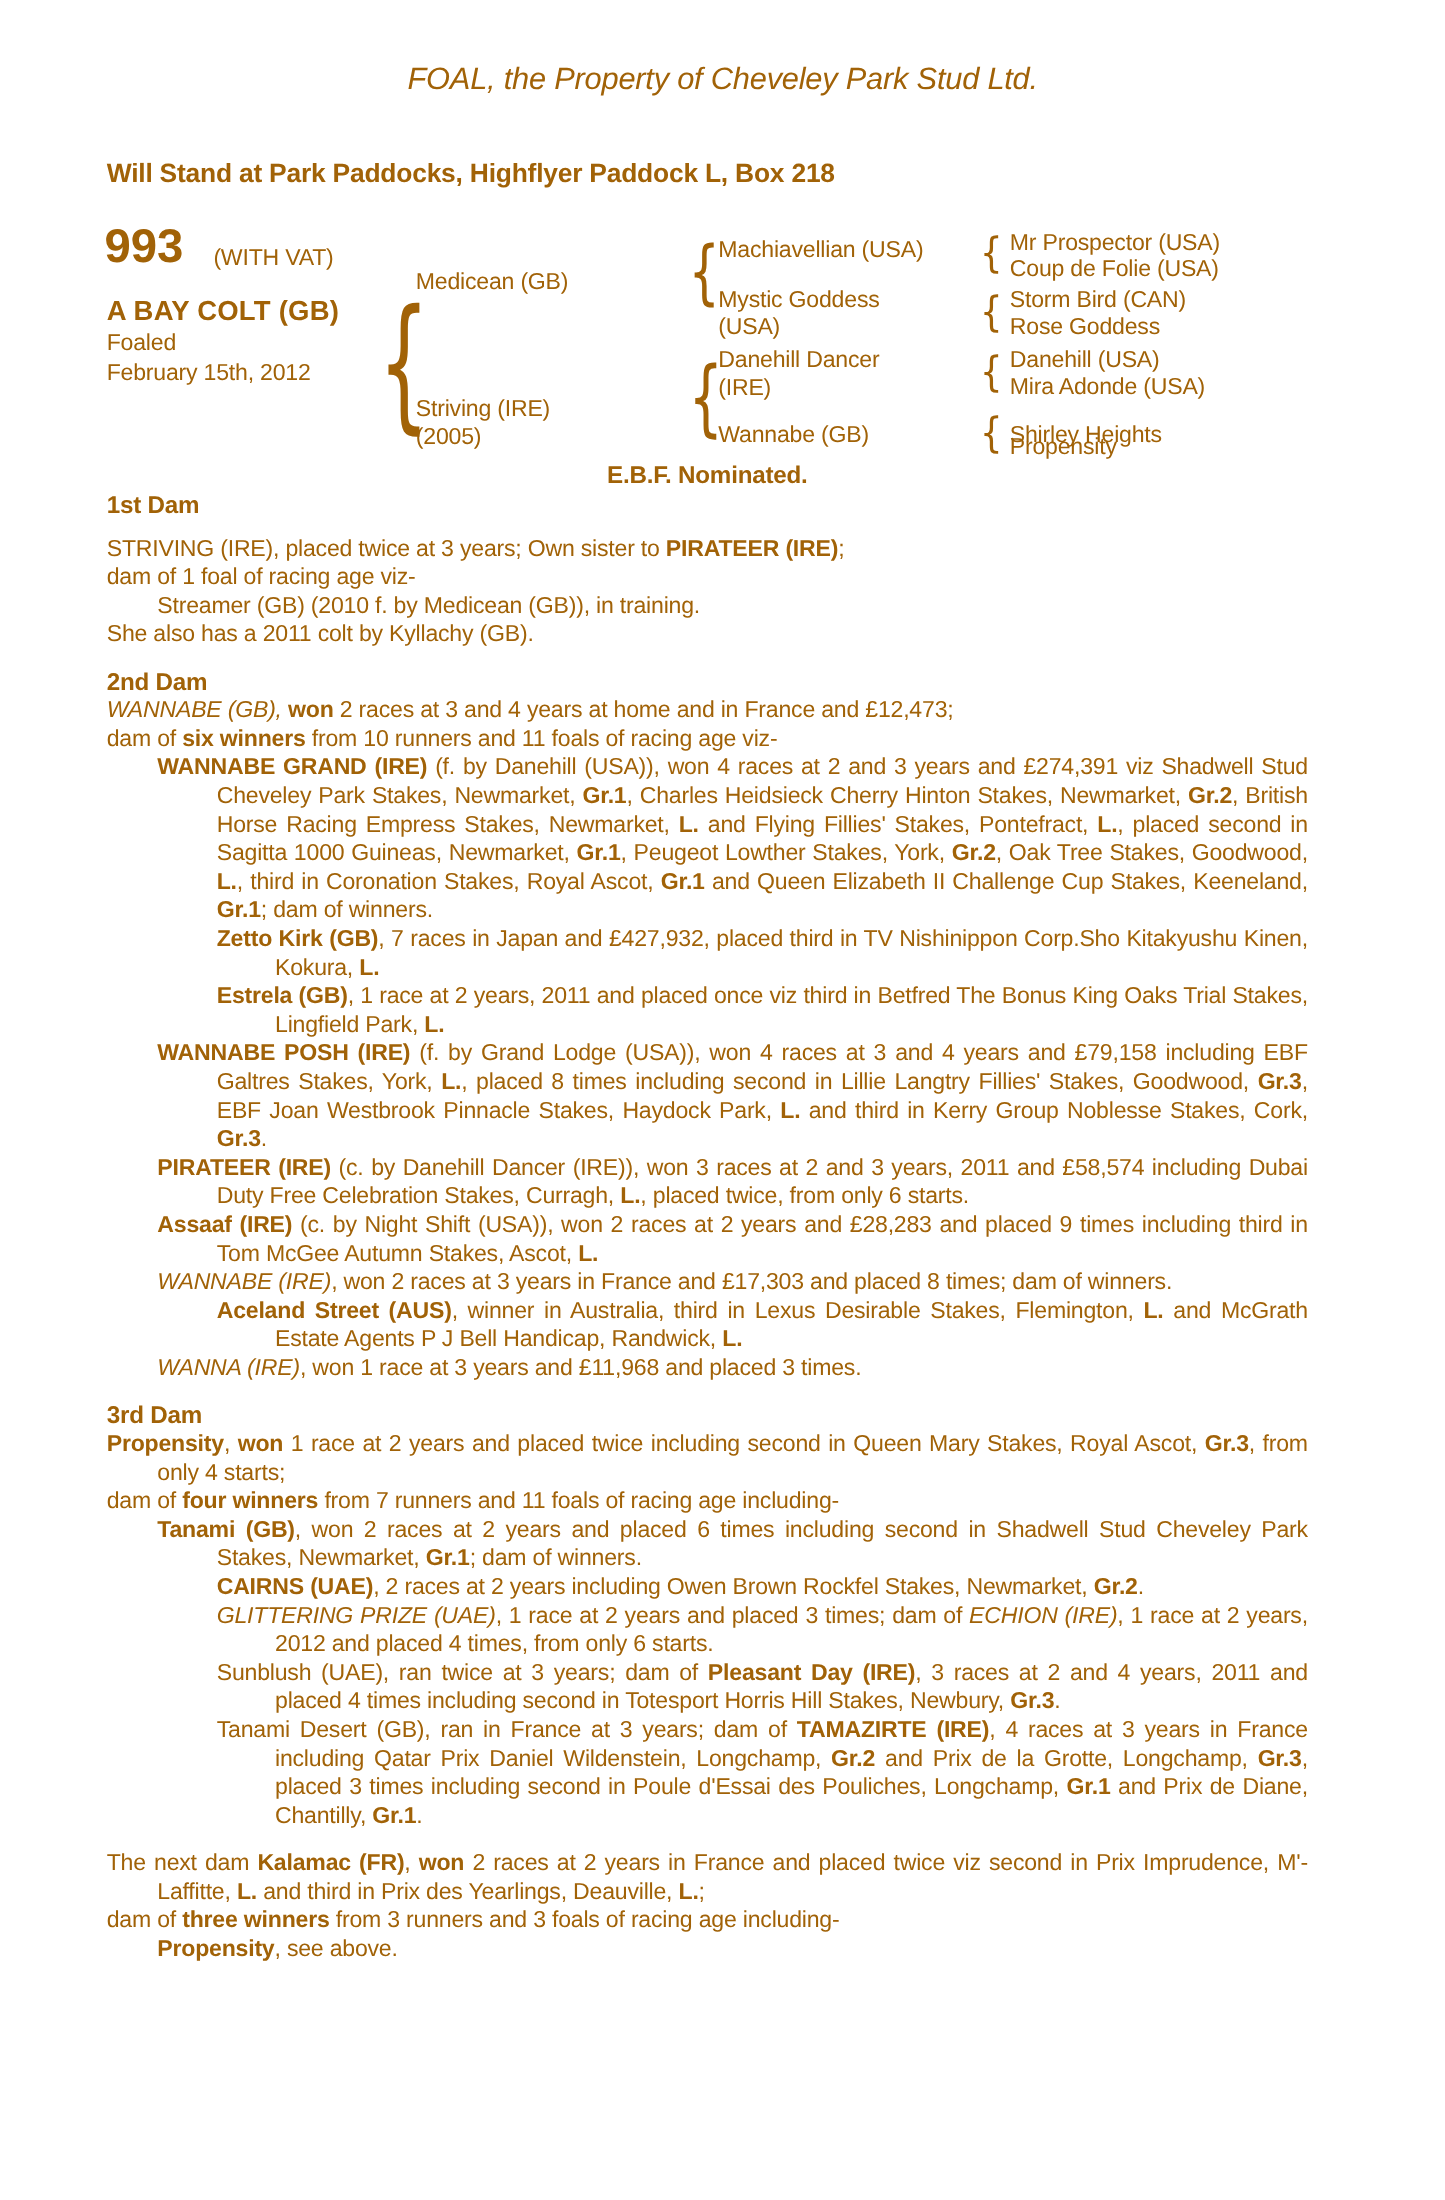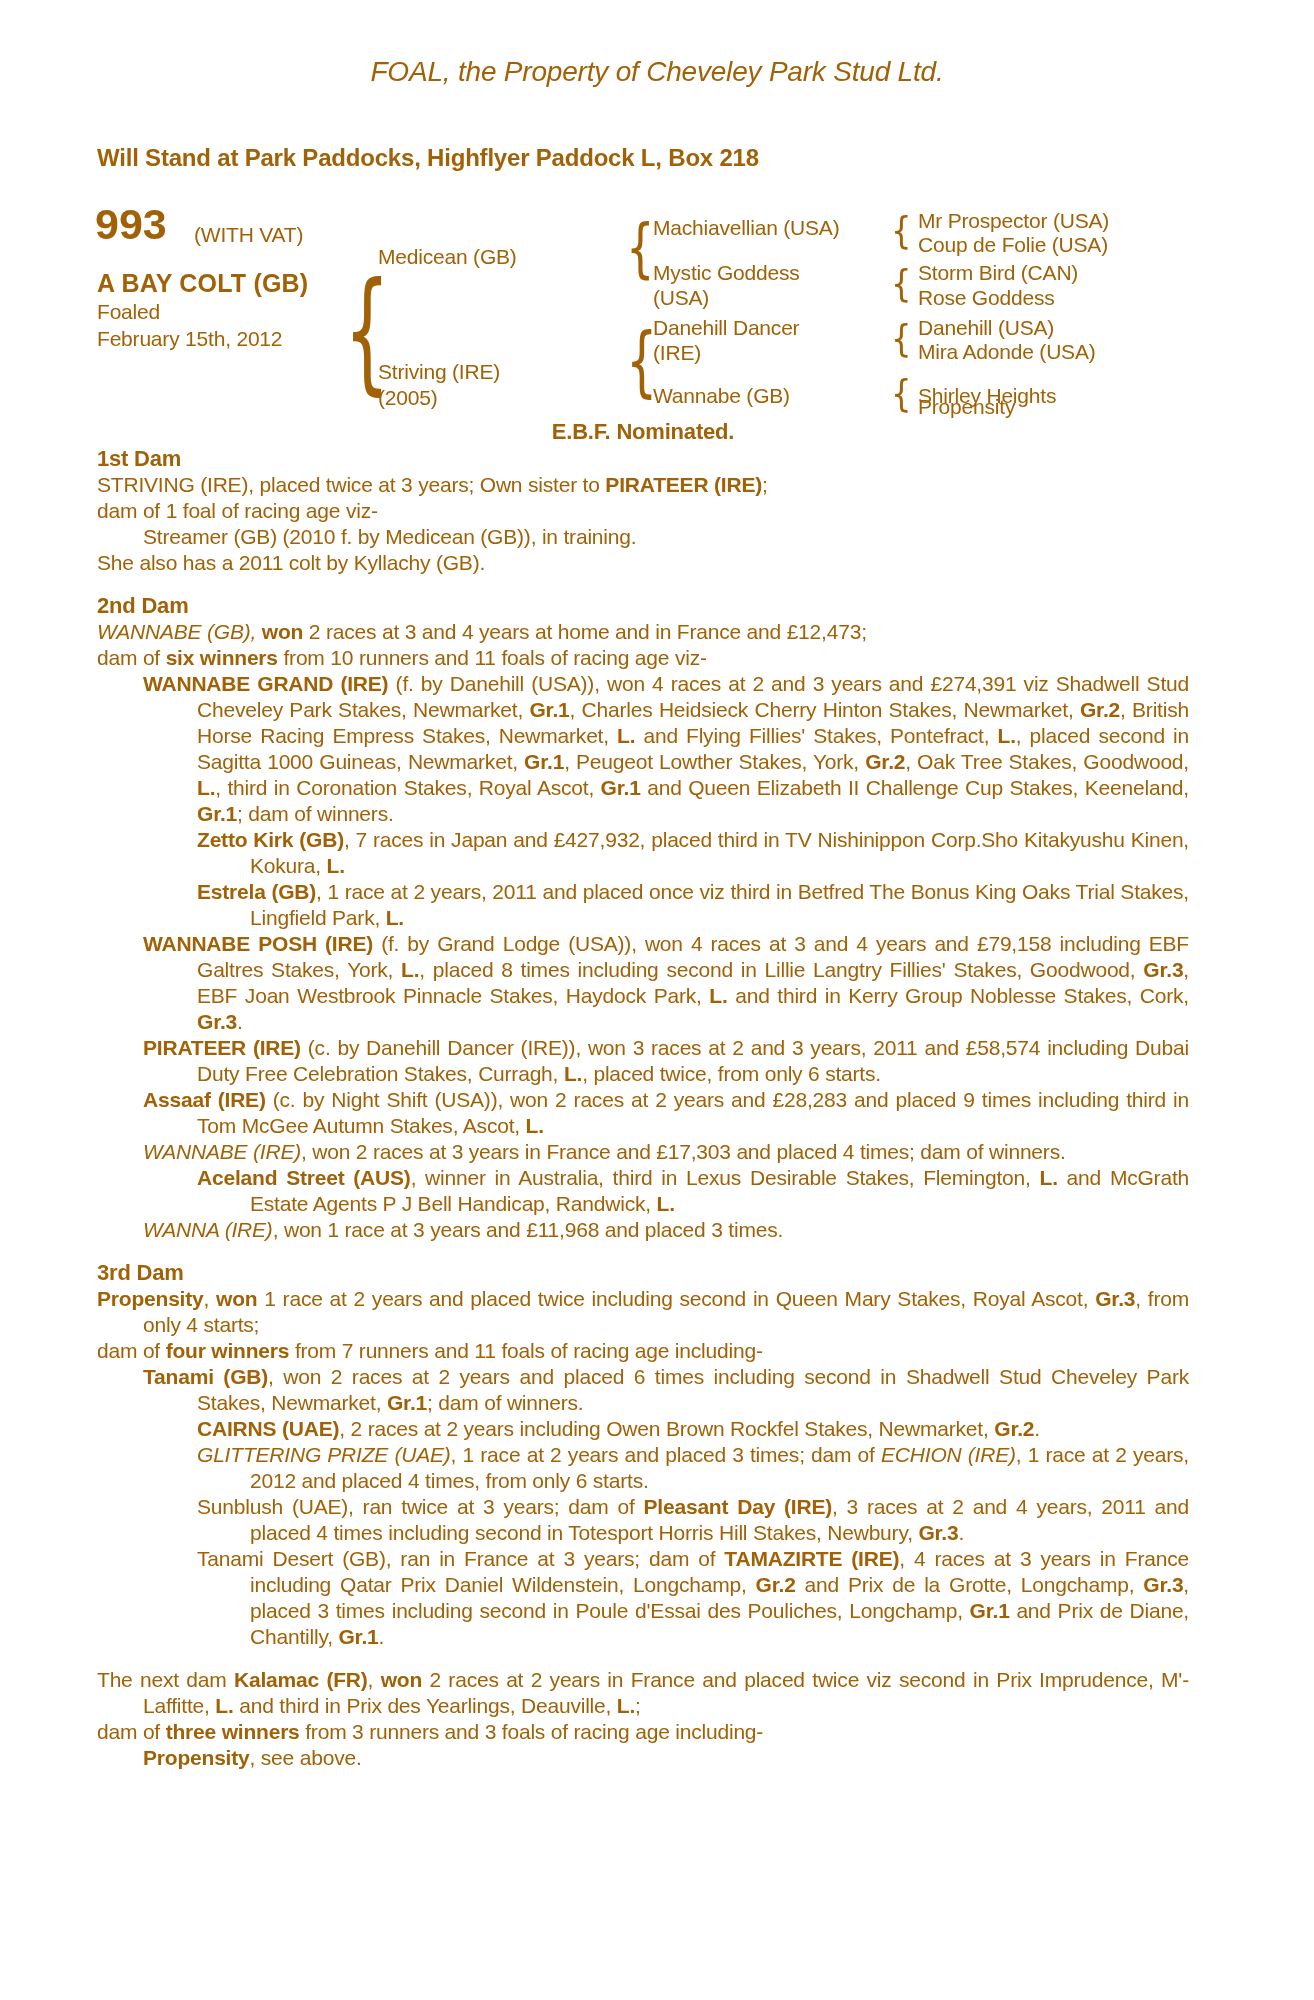--- a/index.html
+++ b/index.html
@@ -67,36 +67,36 @@
   <div class="cell" style="left:918px;top:316px;">Danehill (USA)</div>
   <div class="cell" style="left:918px;top:340px;">Mira Adonde (USA)</div>
   <div class="cell" style="left:918px;top:371px;margin-top:13px;">Shirley Heights</div>
   <div class="cell" style="left:918px;top:395px;">Propensity</div>
 
   <div class="abs ebf">E.B.F. Nominated.</div>
 
   <div id="sections">
       <div class="section">
         <div class="shead">1st Dam</div>
-        <div class="para" style="padding-left: 46px; text-indent: -46px;"><span>STRIVING (IRE), placed twice at 3 years; Own sister to </span><span class="b">PIRATEER (IRE)</span><span>;</span></div>
+        <div class="para" style="padding-left: 46px; text-indent: -46px; margin-top: 14px;"><span>STRIVING (IRE), placed twice at 3 years; Own sister to </span><span class="b">PIRATEER (IRE)</span><span>;</span></div>
         <div class="para" style="padding-left: 0px; text-indent: 0px;"><span>dam of 1 foal of racing age viz-</span></div>
         <div class="para" style="padding-left: 100px; text-indent: -54px;"><span>Streamer (GB) (2010 f. by Medicean (GB)), in training.</span></div>
         <div class="para" style="padding-left: 0px; text-indent: 0px;"><span>She also has a 2011 colt by Kyllachy (GB).</span></div>
       </div>
       <div class="section">
         <div class="shead">2nd Dam</div>
         <div class="para" style="padding-left: 46px; text-indent: -46px;"><span class="i">WANNABE (GB),</span><span> </span><span class="b">won</span><span> 2 races at 3 and 4 years at home and in France and £12,473;</span></div>
         <div class="para" style="padding-left: 0px; text-indent: 0px;"><span>dam of </span><span class="b">six winners</span><span> from 10 runners and 11 foals of racing age viz-</span></div>
         <div class="para" style="padding-left: 100px; text-indent: -54px;"><span class="b">WANNABE GRAND (IRE)</span><span> (f. by Danehill (USA)), won 4 races at 2 and 3 years and £274,391 viz Shadwell Stud Cheveley Park Stakes, Newmarket, </span><span class="b">Gr.1</span><span>, Charles Heidsieck Cherry Hinton Stakes, Newmarket, </span><span class="b">Gr.2</span><span>, British Horse Racing Empress Stakes, Newmarket, </span><span class="b">L.</span><span> and Flying Fillies' Stakes, Pontefract, </span><span class="b">L.</span><span>, placed second in Sagitta 1000 Guineas, Newmarket, </span><span class="b">Gr.1</span><span>, Peugeot Lowther Stakes, York, </span><span class="b">Gr.2</span><span>, Oak Tree Stakes, Goodwood, </span><span class="b">L.</span><span>, third in Coronation Stakes, Royal Ascot, </span><span class="b">Gr.1</span><span> and Queen Elizabeth II Challenge Cup Stakes, Keeneland, </span><span class="b">Gr.1</span><span>; dam of winners.</span></div>
         <div class="para" style="padding-left: 153px; text-indent: -53px;"><span class="b">Zetto Kirk (GB)</span><span>, 7 races in Japan and £427,932, placed third in TV Nishinippon Corp.Sho Kitakyushu Kinen, Kokura, </span><span class="b">L.</span></div>
         <div class="para" style="padding-left: 153px; text-indent: -53px;"><span class="b">Estrela (GB)</span><span>, 1 race at 2 years, 2011 and placed once viz third in Betfred The Bonus King Oaks Trial Stakes, Lingfield Park, </span><span class="b">L.</span></div>
         <div class="para" style="padding-left: 100px; text-indent: -54px;"><span class="b">WANNABE POSH (IRE)</span><span> (f. by Grand Lodge (USA)), won 4 races at 3 and 4 years and £79,158 including EBF Galtres Stakes, York, </span><span class="b">L.</span><span>, placed 8 times including second in Lillie Langtry Fillies' Stakes, Goodwood, </span><span class="b">Gr.3</span><span>, EBF Joan Westbrook Pinnacle Stakes, Haydock Park, </span><span class="b">L.</span><span> and third in Kerry Group Noblesse Stakes, Cork, </span><span class="b">Gr.3</span><span>.</span></div>
         <div class="para" style="padding-left: 100px; text-indent: -54px;"><span class="b">PIRATEER (IRE)</span><span> (c. by Danehill Dancer (IRE)), won 3 races at 2 and 3 years, 2011 and £58,574 including Dubai Duty Free Celebration Stakes, Curragh, </span><span class="b">L.</span><span>, placed twice, from only 6 starts.</span></div>
         <div class="para" style="padding-left: 100px; text-indent: -54px;"><span class="b">Assaaf (IRE)</span><span> (c. by Night Shift (USA)), won 2 races at 2 years and £28,283 and placed 9 times including third in Tom McGee Autumn Stakes, Ascot, </span><span class="b">L.</span></div>
-        <div class="para" style="padding-left: 100px; text-indent: -54px;"><span class="i">WANNABE (IRE)</span><span>, won 2 races at 3 years in France and £17,303 and placed 4 times; dam of winners.</span></div>
+        <div class="para" style="padding-left: 100px; text-indent: -54px;"><span class="i">WANNABE (IRE)</span><span>, won 2 races at 3 years in France and £17,303 and placed 8 times; dam of winners.</span></div>
         <div class="para" style="padding-left: 153px; text-indent: -53px;"><span class="b">Aceland Street (AUS)</span><span>, winner in Australia, third in Lexus Desirable Stakes, Flemington, </span><span class="b">L.</span><span> and McGrath Estate Agents P J Bell Handicap, Randwick, </span><span class="b">L.</span></div>
         <div class="para" style="padding-left: 100px; text-indent: -54px;"><span class="i">WANNA (IRE)</span><span>, won 1 race at 3 years and £11,968 and placed 3 times.</span></div>
       </div>
       <div class="section">
         <div class="shead">3rd Dam</div>
         <div class="para" style="padding-left: 46px; text-indent: -46px;"><span class="b">Propensity</span><span>, </span><span class="b">won</span><span> 1 race at 2 years and placed twice including second in Queen Mary Stakes, Royal Ascot, </span><span class="b">Gr.3</span><span>, from only 4 starts;</span></div>
         <div class="para" style="padding-left: 0px; text-indent: 0px;"><span>dam of </span><span class="b">four winners</span><span> from 7 runners and 11 foals of racing age including-</span></div>
         <div class="para" style="padding-left: 100px; text-indent: -54px;"><span class="b">Tanami (GB)</span><span>, won 2 races at 2 years and placed 6 times including second in Shadwell Stud Cheveley Park Stakes, Newmarket, </span><span class="b">Gr.1</span><span>; dam of winners.</span></div>
         <div class="para" style="padding-left: 153px; text-indent: -53px;"><span class="b">CAIRNS (UAE)</span><span>, 2 races at 2 years including Owen Brown Rockfel Stakes, Newmarket, </span><span class="b">Gr.2</span><span>.</span></div>
         <div class="para" style="padding-left: 153px; text-indent: -53px;"><span class="i">GLITTERING PRIZE (UAE)</span><span>, 1 race at 2 years and placed 3 times; dam of </span><span class="i">ECHION (IRE)</span><span>, 1 race at 2 years, 2012 and placed 4 times, from only 6 starts.</span></div>

